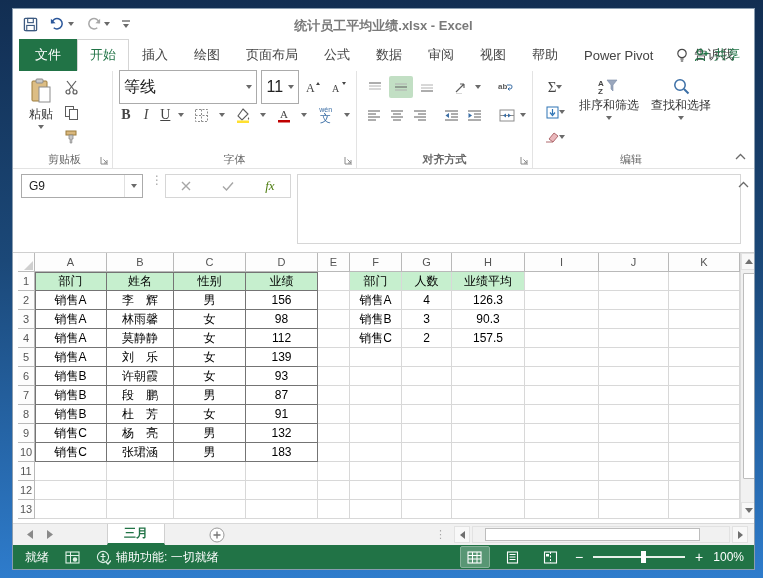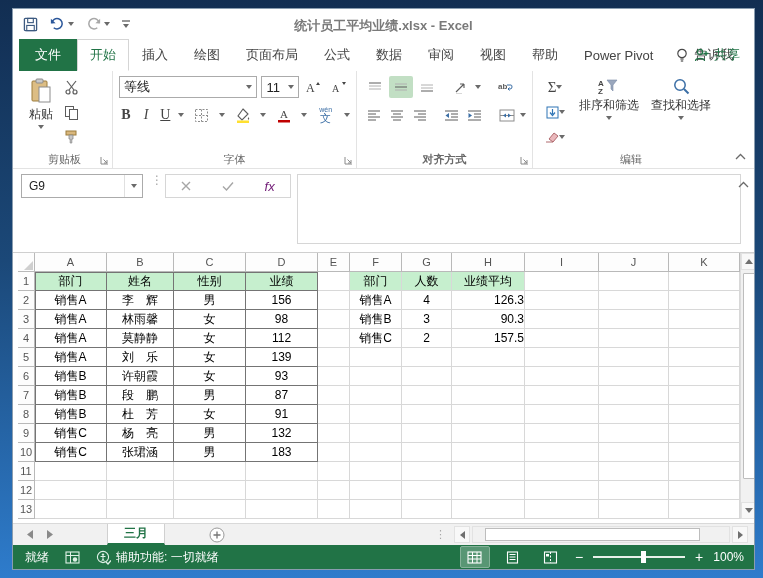--- a/index.html
+++ b/index.html
@@ -37,21 +37,21 @@
   .ribbon{ height:98px; background:#fff; display:flex; position:relative; flex:0 0 auto; border-bottom:1px solid #e3e3e3; padding-left:4px; }
   .rgroup{ display:flex; flex-direction:column; border-right:1px solid #e3e3e3; padding:3px 6px 0 6px; position:relative; }
   .gbody{ flex:1; display:flex; }
   .glabel{ height:17px; font-size:11px; color:#696969; display:flex; align-items:center; justify-content:center; }
   .launcher{ position:absolute; right:3px; bottom:3px; }
   .arr{ display:inline-block; width:0; height:0; border-left:3px solid transparent; border-right:3px solid transparent; border-top:4px solid #6a6a6a; }
   .icbtn{ width:24px; height:22px; display:flex; align-items:center; justify-content:center; border-radius:2px; }
   .icbtn.active{ background:#c2dfc4; }
   .smallcol{ display:flex; flex-direction:column; justify-content:flex-start; gap:3px; padding-top:2px; }
   .bigbtn{ display:flex; flex-direction:column; align-items:center; justify-content:flex-start; padding:4px 6px 0 6px; font-size:12px; color:#333; gap:2px; }
-  .combo{ border:1px solid #ababab; height:22px; display:flex; align-items:center; font-size:13px; color:#222; padding:0 4px; background:#fff; justify-content:space-between; }
+  .combo{ border:1px solid #ababab; height:34px; display:flex; align-items:center; font-size:16px; color:#222; padding:0 4px; background:#fff; justify-content:space-between; }
   .fontrow{ display:flex; align-items:center; gap:4px; height:26px; }
   .fontrow2{ display:flex; align-items:center; gap:7px; height:30px; }
   .txtic{ font-family:"Liberation Serif","DejaVu Serif",serif; font-size:14px; color:#444; }
   .collapse-ribbon{ position:absolute; right:8px; bottom:8px; }
   
   .fbar{ height:84px; position:relative; background:#fff; border-bottom:1px solid #cfcfcf; flex:0 0 auto; }
   .namebox{ position:absolute; left:8px; top:5px; width:122px; height:24px; border:1px solid #ababab; display:flex; align-items:center; font-size:12px; color:#222; }
   .namebox .nbtext{ flex:1; padding-left:7px; }
   .namebox .nbarr{ width:18px; height:100%; display:flex; align-items:center; justify-content:center; border-left:1px solid #e0e0e0; }
   .fdots{ position:absolute; left:138px; top:8px; color:#a7a7a7; font-size:12px; letter-spacing:0; line-height:6px; }
@@ -65,21 +65,21 @@
   th.colhdr, th.rowhdr, th.corner{ background:#fdfdfd; color:#555; font-size:11px;
     border-right:1px solid #b9b9b9; border-bottom:1px solid #b9b9b9; text-align:center; }
   th.corner{ position:relative; }
   th.corner .tri{ position:absolute; right:1px; bottom:1px; width:0; height:0; border-left:9px solid transparent; border-bottom:9px solid #cfcfcf; }
   td.cell{ font-size:12px; color:#000; border-right:1px solid #d8d8d8; border-bottom:1px solid #d8d8d8; text-align:center; background:#fff; }
   td.cell-hdr{ background:#c6efce; }
   td.tbl-b{ border-right-color:#747474; border-bottom-color:#747474; }
   td.b-l{ box-shadow:inset 1px 0 0 #747474; }
   td.b-t{ box-shadow:inset 0 1px 0 #747474; }
   td.b-l.b-t{ box-shadow:inset 1px 0 0 #747474, inset 0 1px 0 #747474; }
-  td.al-right{ text-align:right; padding-right:5px; }
+  td.al-right{ text-align:center; padding-right:5px; }
   
   .vscroll{ width:16px; flex:0 0 auto; background:#f1f1f1; border-left:1px solid #dcdcdc; display:flex; flex-direction:column; align-items:center; height:266px; margin-left:auto; }
   .sbtn{ width:16px; height:17px; display:flex; align-items:center; justify-content:center; background:#f8f8f8; border:1px solid #e2e2e2; }
   .vthumb{ width:12px; height:206px; background:#fff; border:1px solid #bdbdbd; margin-top:3px; border-radius:1px; }
   .vspacer{ flex:1; }
   
   .sheetbar{ height:22px; background:#f1f1f1; border-top:1px solid #d9d9d9; display:flex; align-items:center; position:relative; flex:0 0 auto; font-size:12px; }
   .snav{ display:flex; gap:14px; margin-left:14px; color:#6f6f6f; }
   .stabs{ display:flex; margin-left:54px; height:100%; }
   .stab{ background:#fff; color:#217346; font-weight:bold; padding:0 16px; display:flex; align-items:center; border-left:1px solid #d0d0d0; border-right:1px solid #d0d0d0; border-bottom:2px solid #217346; }
@@ -446,21 +446,21 @@
       <span>
           <svg width="10" height="10" viewBox="0 0 10 10">
             <path d="M1 1 L9 9 M9 1 L1 9" stroke="#a6a6a6" stroke-width="1.4"></path>
           </svg>
         </span>
       <span>
           <svg width="12" height="10" viewBox="0 0 12 10">
             <path d="M1 5.5 L4.5 9 L11 1.5" fill="none" stroke="#a6a6a6" stroke-width="1.4"></path>
           </svg>
         </span>
-      <span style="font-family:Liberation Sans, sans-serif;font-style:italic;font-size:13px;color:#701a75;">fx</span>
+      <span style="font-family:Liberation Serif, serif;font-style:italic;font-size:13px;color:#4d7c0f;">fx</span>
     </div>
     <div class="finput"></div>
     <span class="fchev">
       <svg width="11" height="7" viewBox="0 0 11 7">
           <path d="M1 6 L5.5 1.5 L10 6" fill="none" stroke="#6a6a6a" stroke-width="1.3"></path>
         </svg>
     </span>
   </div>
 
   <div class="gridwrap">

